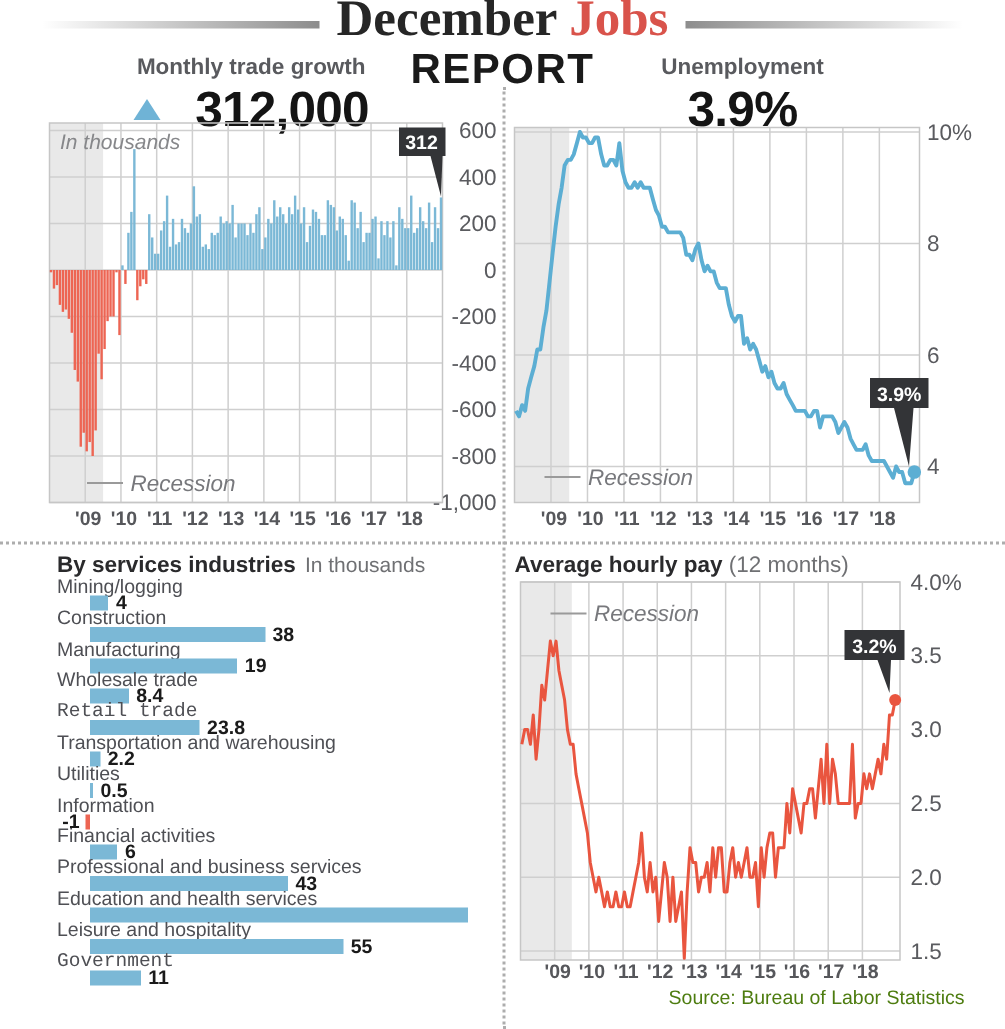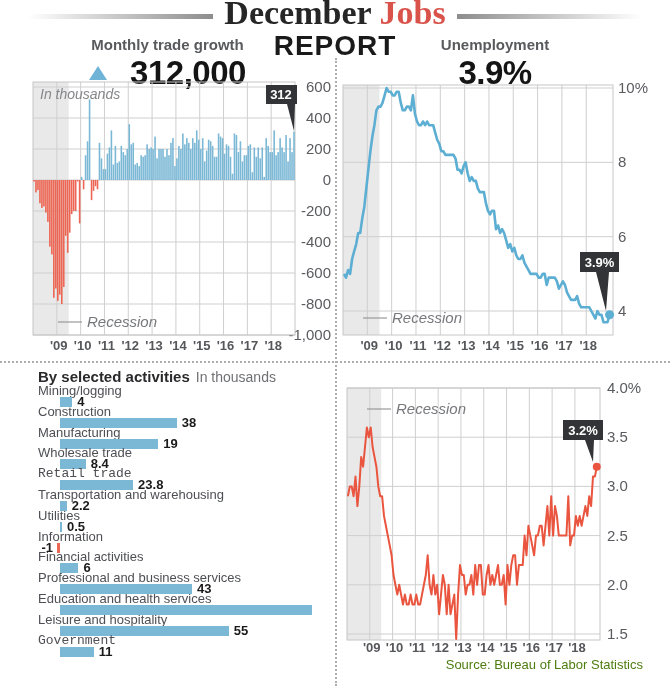--- a/index.html
+++ b/index.html
@@ -290,21 +290,21 @@
       <text x="253.24324324324326" y="275" class="axb" text-anchor="middle">'18</text>
       <line x1="28" y1="243" x2="52" y2="243" stroke="#9a9a9a" stroke-width="1.2"></line>
       <text x="57" y="248" class="rec" text-anchor="start">Recession</text>
       <g>
         <polygon points="245,177 284,177 284,197 274,197 271,236 261,197 245,197" fill="#333437"></polygon>
         <text x="264.5" y="192" class="co" text-anchor="middle">3.9%</text>
       </g>
     </svg>
 
   <div class="industries">
-    <div class="ind-header"><span>By selected activities</span><span class="suffix">In thousands</span></div>
+    <div class="ind-header"><span>By services industries</span><span class="suffix">In thousands</span></div>
     <div id="ind-rows">
         <div>
           <div class="ind-label" style="top: 24px;">Mining/logging</div>
           <div class="ind-bar" style="top: 37px; width: 12.28px; left: 60px;"></div>
           <div class="ind-val" style="top: 36px; left: 77.28px;">4</div>
         </div>
         <div>
           <div class="ind-label" style="top: 44.8px;">Construction</div>
           <div class="ind-bar" style="top: 57.8px; width: 116.66px; left: 60px;"></div>
           <div class="ind-val" style="top: 56.8px; left: 181.66px;">38</div>
@@ -360,20 +360,21 @@
           <div class="ind-val" style="top: 264.8px; left: 233.85px;">55</div>
         </div>
         <div>
           <div class="ind-label" style="top: 273.6px; font-family: Liberation Mono, monospace;">Government</div>
           <div class="ind-bar" style="top: 286.6px; width: 33.77px; left: 60px;"></div>
           <div class="ind-val" style="top: 285.6px; left: 98.77px;">11</div>
         </div>
       </div>
   </div>
 
+  <div class="pay-header"><span>Average hourly pay</span> <span class="suffix">(12 months)</span></div>
   <svg id="c4" style="left:335px;top:388px;" width="335" height="298" viewBox="0 0 335 298">
       <rect x="12" y="0" width="34.18918918918919" height="252" fill="#e9e9e9"></rect>
       <line x1="34.792792792792795" y1="0" x2="34.792792792792795" y2="252" stroke="#cfcfcf" stroke-width="1"></line>
       <line x1="57.58558558558559" y1="0" x2="57.58558558558559" y2="252" stroke="#cfcfcf" stroke-width="1"></line>
       <line x1="80.37837837837839" y1="0" x2="80.37837837837839" y2="252" stroke="#cfcfcf" stroke-width="1"></line>
       <line x1="103.17117117117118" y1="0" x2="103.17117117117118" y2="252" stroke="#cfcfcf" stroke-width="1"></line>
       <line x1="125.96396396396396" y1="0" x2="125.96396396396396" y2="252" stroke="#cfcfcf" stroke-width="1"></line>
       <line x1="148.75675675675677" y1="0" x2="148.75675675675677" y2="252" stroke="#cfcfcf" stroke-width="1"></line>
       <line x1="171.54954954954954" y1="0" x2="171.54954954954954" y2="252" stroke="#cfcfcf" stroke-width="1"></line>
       <line x1="194.34234234234236" y1="0" x2="194.34234234234236" y2="252" stroke="#cfcfcf" stroke-width="1"></line>

